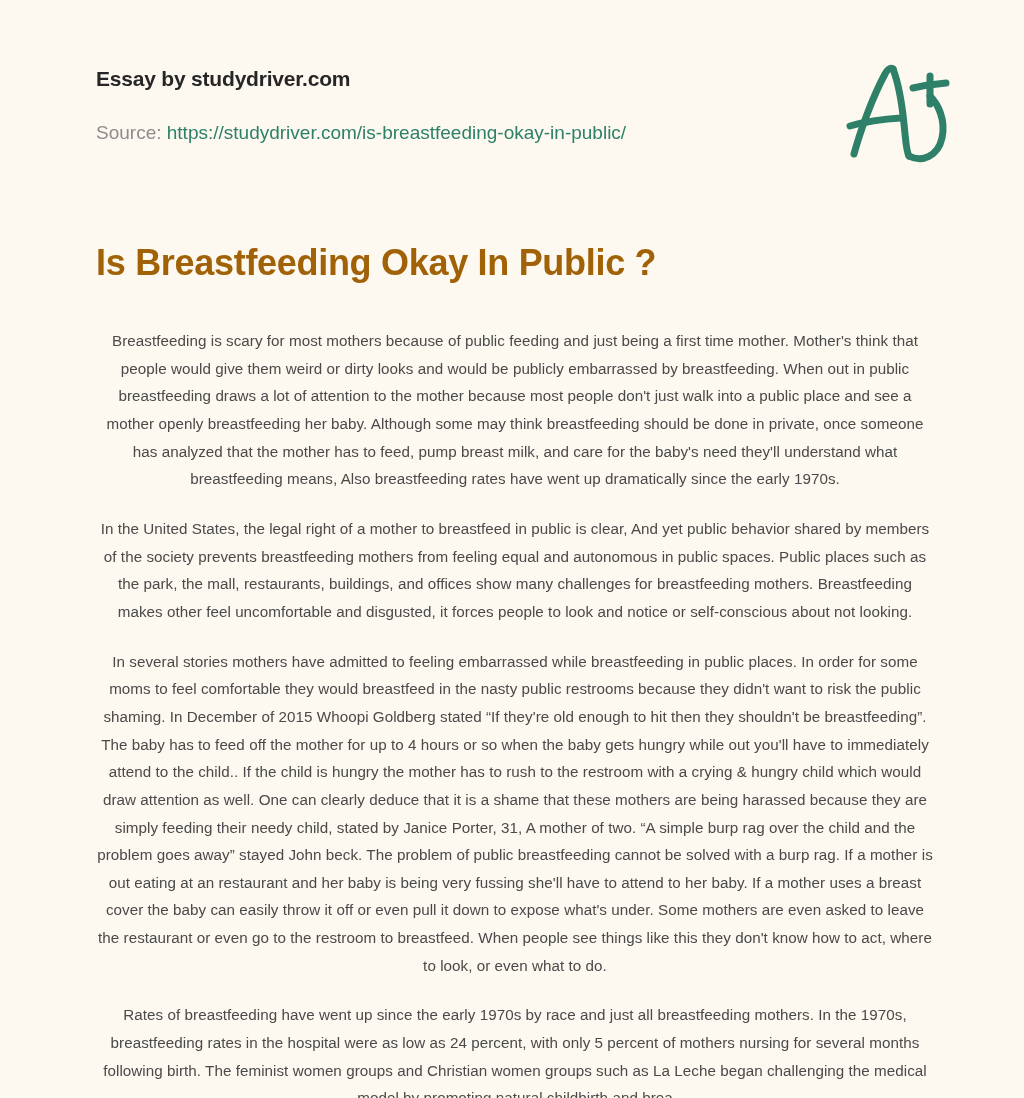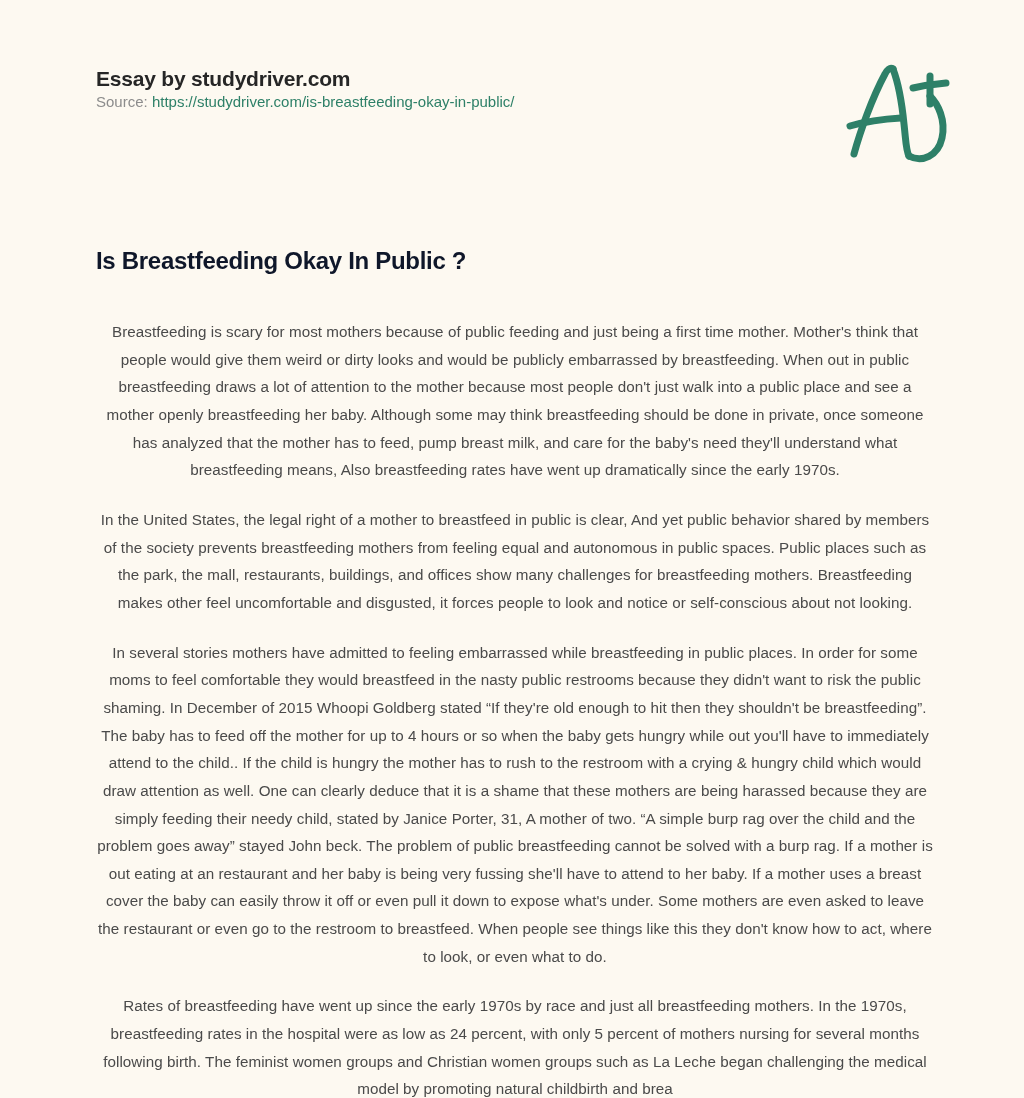--- a/index.html
+++ b/index.html
@@ -42,22 +42,22 @@
   .brand-line {
     font-size: 21px;
     font-weight: bold;
     color: #262626;
     letter-spacing: -0.2px;
     line-height: 1.2;
     white-space: nowrap;
   }
 
   .source-line {
-    margin-top: 1px;
-    font-size: 15px;
+    margin-top: 30px;
+    font-size: 19px;
     line-height: 1.3;
     white-space: nowrap;
   }
   .source-label {
     color: #8c8c8c;
   }
   .source-url {
     color: #2e8068;
     text-decoration: none;
   }
@@ -78,25 +78,25 @@
 
   
   .article {
     position: absolute;
     left: 96px;
     top: 240px;
     width: 838px;
   }
 
   .doc-title {
-    font-size: 24px;
+    font-size: 36px;
     font-weight: bold;
-    color: #0f172a;
+    color: #a16207;
     letter-spacing: -0.3px;
-    margin: 6px 0 42px 0;
+    margin: 0 0 42px 0;
     line-height: 1.25;
   }
 
   .body-text p {
     margin: 0 0 22px 0;
     font-size: 15.2px;
     line-height: 1.82;
     color: #4a4a4a;
     text-align: center;
     letter-spacing: 0.05px;

